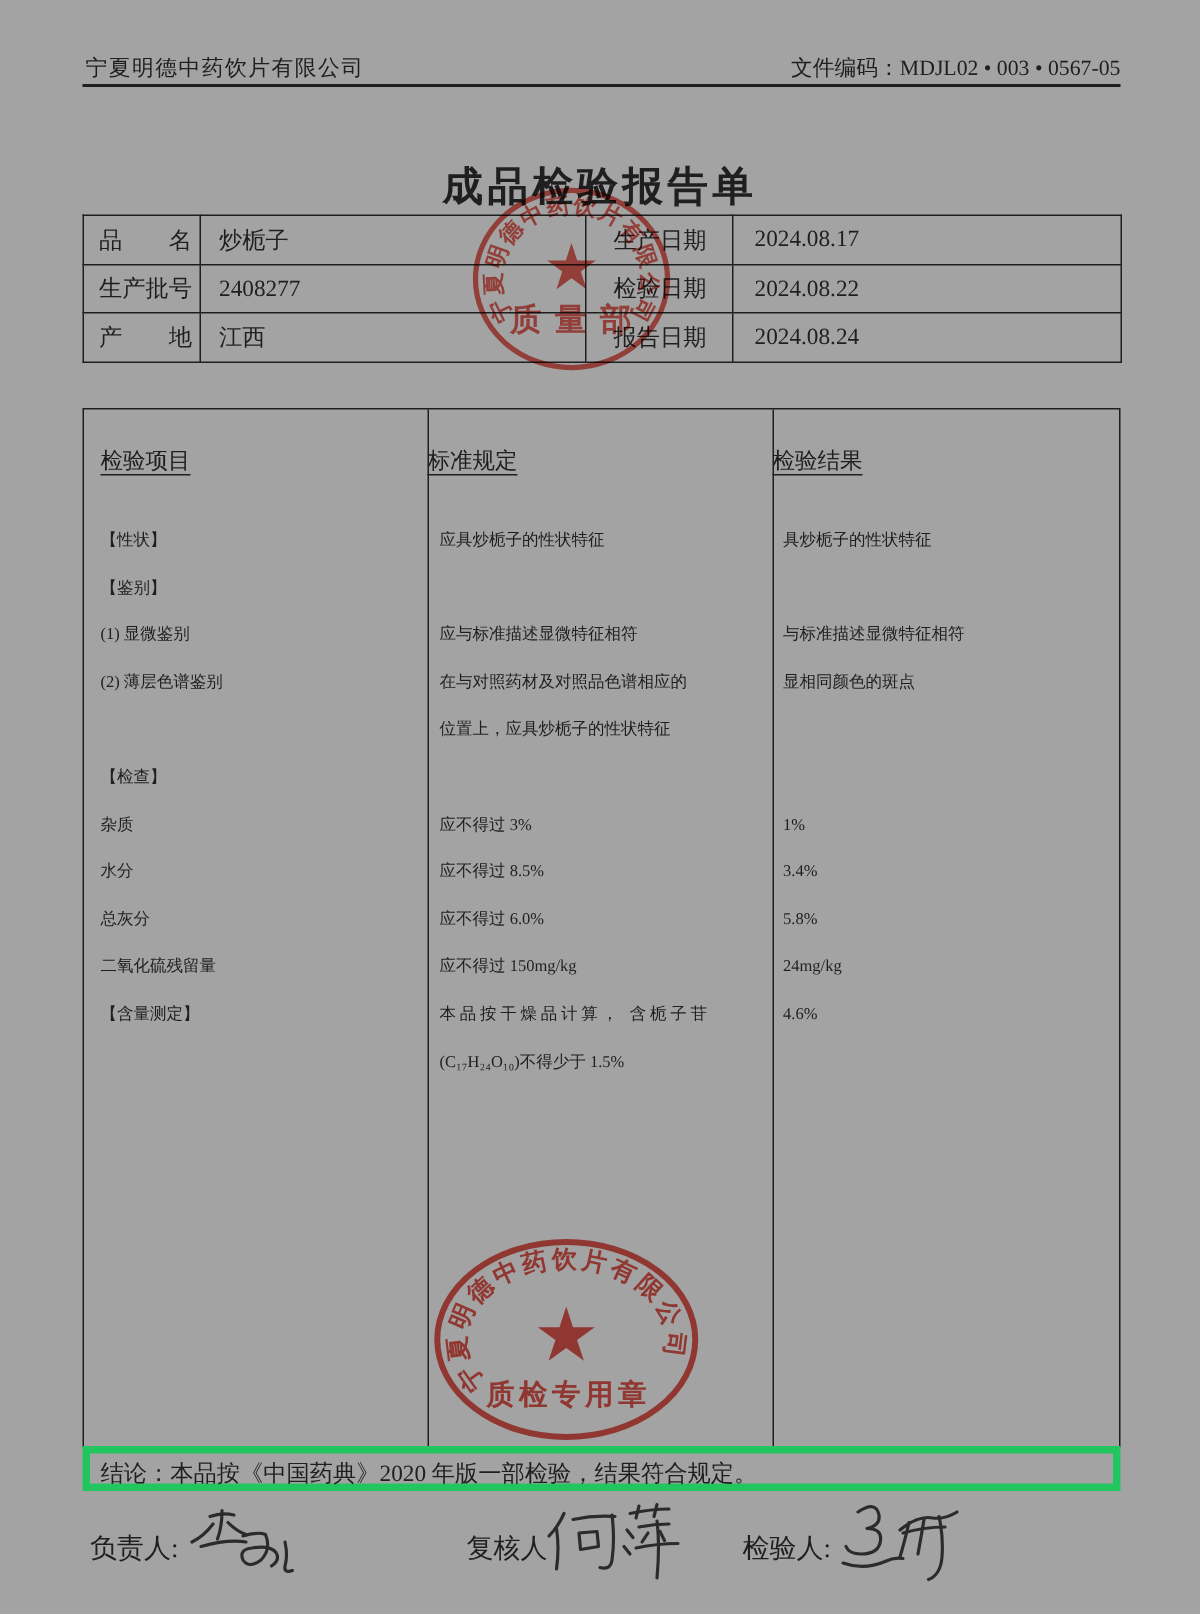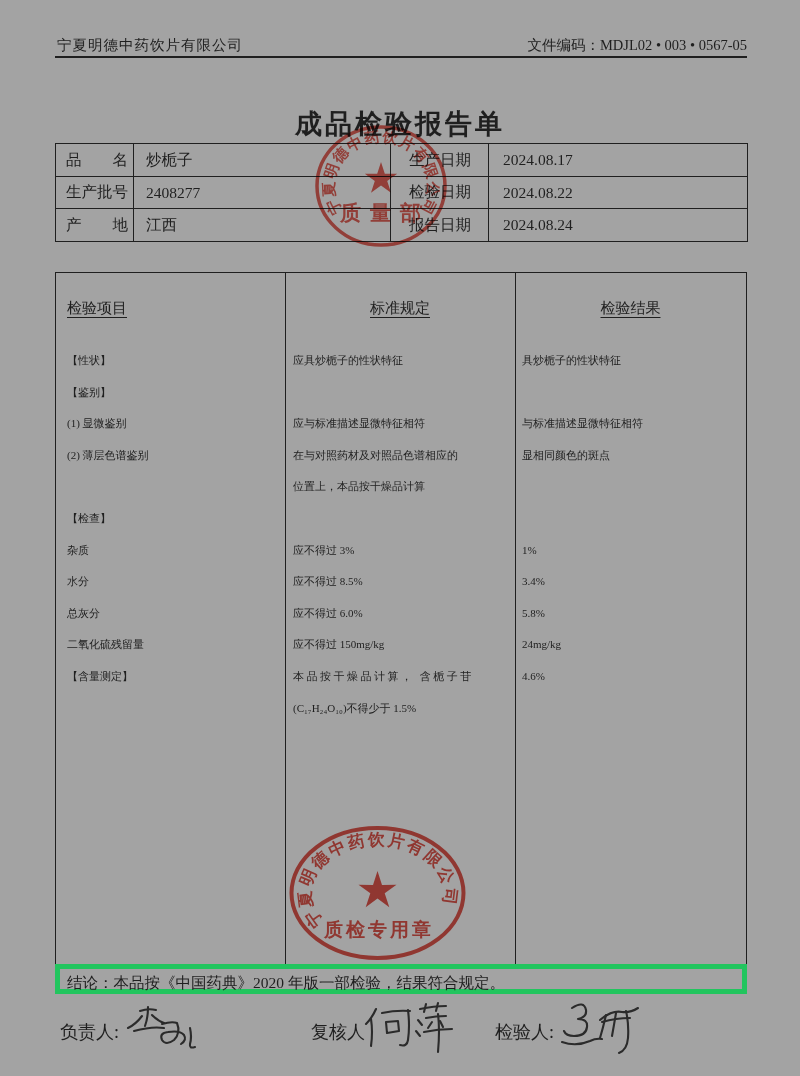--- a/index.html
+++ b/index.html
@@ -24,21 +24,21 @@
   table.info td.v2{padding-left:14px;}
   
   .spec{left:55px;top:272px;width:692px;height:693px;border:1px solid #1f1f1f;box-sizing:border-box;}
   .vline{position:absolute;top:0;bottom:0;width:1px;background:#1f1f1f;}
   .v1{left:229px;} .v2{left:459px;}
   .srow{position:absolute;left:0;width:100%;display:flex;font-size:11px;}
   .c1{width:229px;box-sizing:border-box;padding-left:11px;}
   .c2{width:230px;box-sizing:border-box;padding-left:8px;}
   .c3{flex:1;box-sizing:border-box;padding-left:7px;}
   .shead{top:12px;height:46px;line-height:46px;font-size:15px;}
-  .shead .c2,.shead .c3{text-align:center;padding-left:0;}
+  .shead .c2,.shead .c3{padding-left:0;}
   .shead span{text-decoration:underline;text-underline-offset:4px;}
   .sline{height:31.6px;line-height:31.6px;white-space:nowrap;}
   .ls2{letter-spacing:2.5px;}
   
   .concl{left:55px;top:964px;width:692px;height:30px;border:5px solid #22c55e;box-sizing:border-box;
          font-size:15.5px;line-height:28px;padding-left:7px;}
   
   .sig-label{top:1020px;font-size:18px;}
   .sig-svg{overflow:visible;}
   .sig-svg path{fill:none;stroke:#2b2b2b;stroke-width:2.1;stroke-linecap:round;stroke-linejoin:round;}
@@ -113,21 +113,21 @@
       <div class="c2">应与标准描述显微特征相符</div>
       <div class="c3">与标准描述显微特征相符</div>
     </div>
     <div class="srow sline" style="top:166.8px">
       <div class="c1">(2) 薄层色谱鉴别</div>
       <div class="c2">在与对照药材及对照品色谱相应的</div>
       <div class="c3">显相同颜色的斑点</div>
     </div>
     <div class="srow sline" style="top:198.4px">
       <div class="c1"></div>
-      <div class="c2">位置上，本品按干燥品计算</div>
+      <div class="c2">位置上，应具炒栀子的性状特征</div>
       <div class="c3"></div>
     </div>
     <div class="srow sline" style="top:230px">
       <div class="c1">【检查】</div>
       <div class="c2"></div>
       <div class="c3"></div>
     </div>
     <div class="srow sline" style="top:261.6px">
       <div class="c1">杂质</div>
       <div class="c2">应不得过 3%</div>

